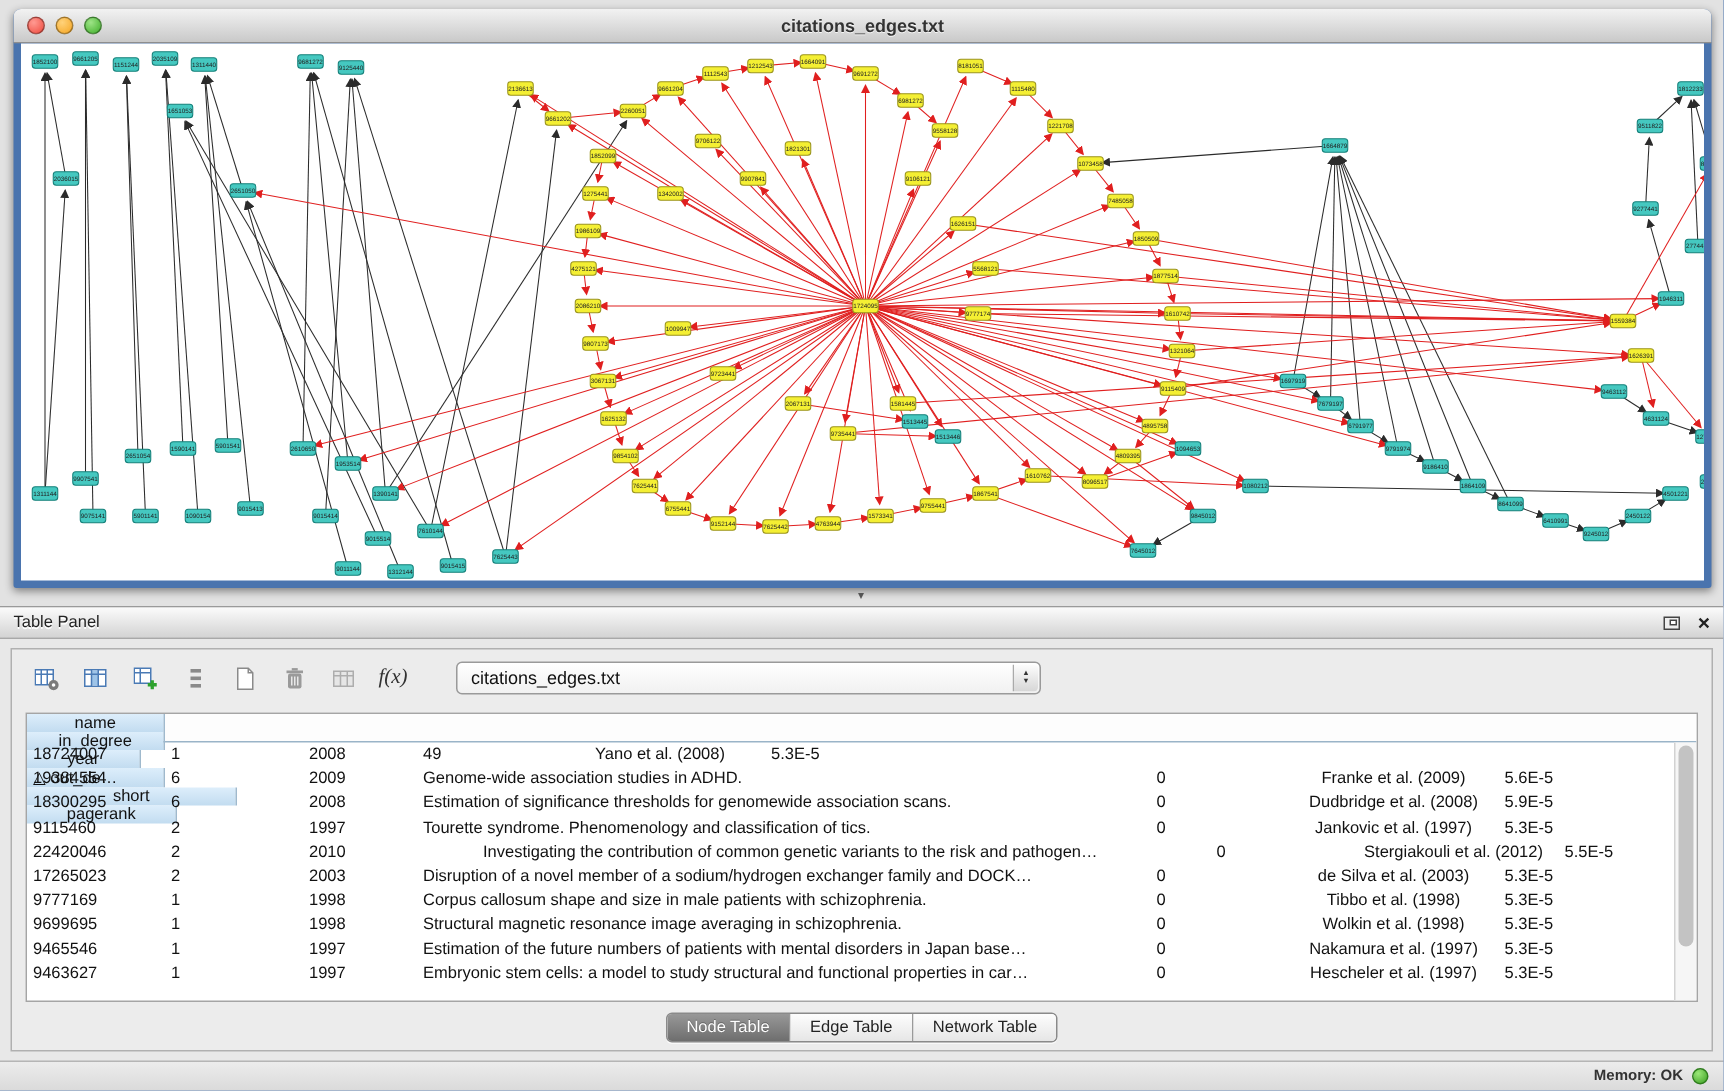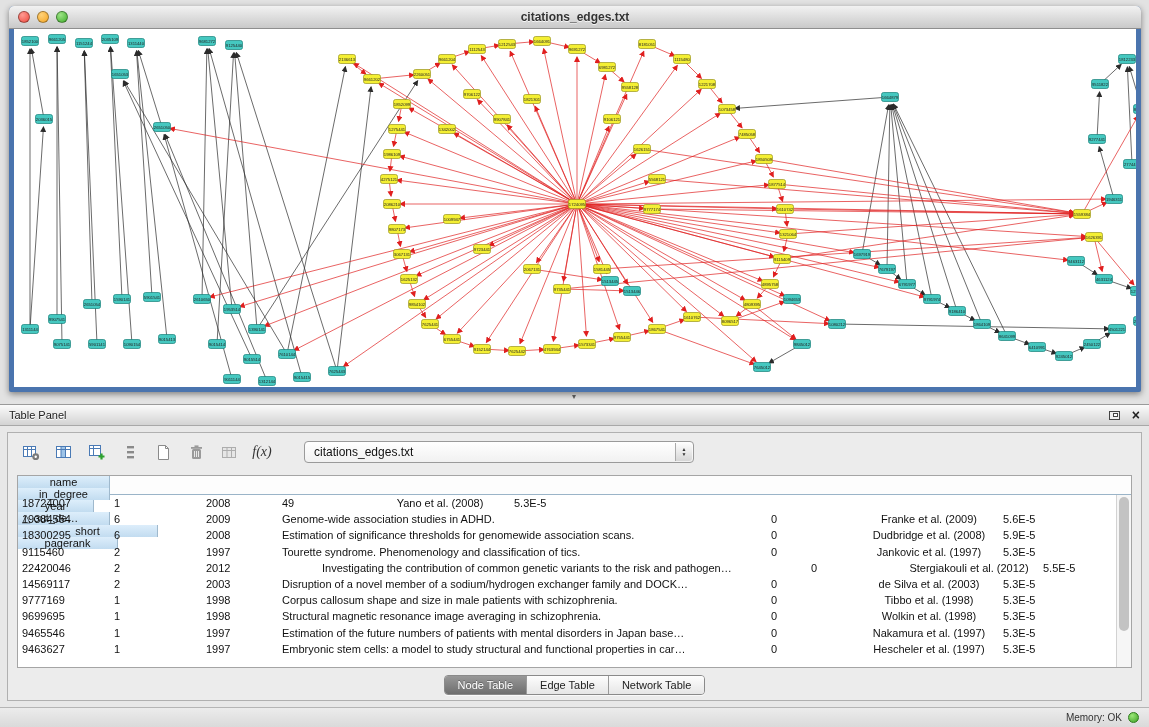--- a/index.html
+++ b/index.html
@@ -76,21 +76,21 @@
   .seg-btn { padding:0 13px; font-size:11px; display:flex; align-items:center;
     border-right:1px solid #9a9a9a; background:linear-gradient(#fdfdfd,#e6e6e6); color:#222; cursor:pointer; }
   .seg-btn:last-child { border-right:none; }
   .seg-btn.selected { background:linear-gradient(#989898,#6e6e6e); color:#fff;
     text-shadow:0 -1px 0 rgba(0,0,0,.3); }
 
   
   .status-bar { position:absolute; left:0; bottom:0; width:1149px; height:20px;
     background:linear-gradient(#ececec,#dadada); border-top:1px solid #b5b5b5;
     display:flex; align-items:center; justify-content:flex-end; padding-right:10px; gap:6px;
-    font-size:10px; color:#333; }
+    font-size:10px; color:#333;font-weight:bold; }
   .mem-dot { width:11px; height:11px; border-radius:50%;
     background:radial-gradient(circle at 35% 30%, #9be878, #3da024); border:1px solid #2e7d1c; }
 </style>
 </head>
 <body>
 
 <div class="net-window">
   <div class="titlebar">
     <div class="lights">
       <span class="light red"></span>
@@ -886,28 +886,28 @@
             <div class="td" style="width: 92px;">2</div>
             <div class="td" style="width: 76px;">1997</div>
             <div class="td" style="width: 489px;">Tourette syndrome. Phenomenology and classification of tics.</div>
             <div class="td" style="width: 92px;">0</div>
             <div class="td center" style="width: 140px;">Jankovic et al. (1997)</div>
             <div class="td" style="width: 100px;">5.3E-5</div>
           </div>
           <div class="tr">
             <div class="td" style="width: 92px;">22420046</div>
             <div class="td" style="width: 92px;">2</div>
-            <div class="td" style="width: 76px;">2012</div>
+            <div class="td" style="width: 76px;">2010</div>
             <div class="td" style="width: 489px; margin-left: 40px;">Investigating the contribution of common genetic variants to the risk and pathogen…</div>
             <div class="td" style="width: 92px;">0</div>
             <div class="td center" style="width: 140px;">Stergiakouli et al. (2012)</div>
             <div class="td" style="width: 100px;">5.5E-5</div>
           </div>
           <div class="tr">
-            <div class="td" style="width: 92px;">14569117</div>
+            <div class="td" style="width: 92px;">17265023</div>
             <div class="td" style="width: 92px;">2</div>
             <div class="td" style="width: 76px;">2003</div>
             <div class="td" style="width: 489px;">Disruption of a novel member of a sodium/hydrogen exchanger family and DOCK…</div>
             <div class="td" style="width: 92px;">0</div>
             <div class="td center" style="width: 140px;">de Silva et al. (2003)</div>
             <div class="td" style="width: 100px;">5.3E-5</div>
           </div>
           <div class="tr">
             <div class="td" style="width: 92px;">9777169</div>
             <div class="td" style="width: 92px;">1</div>

